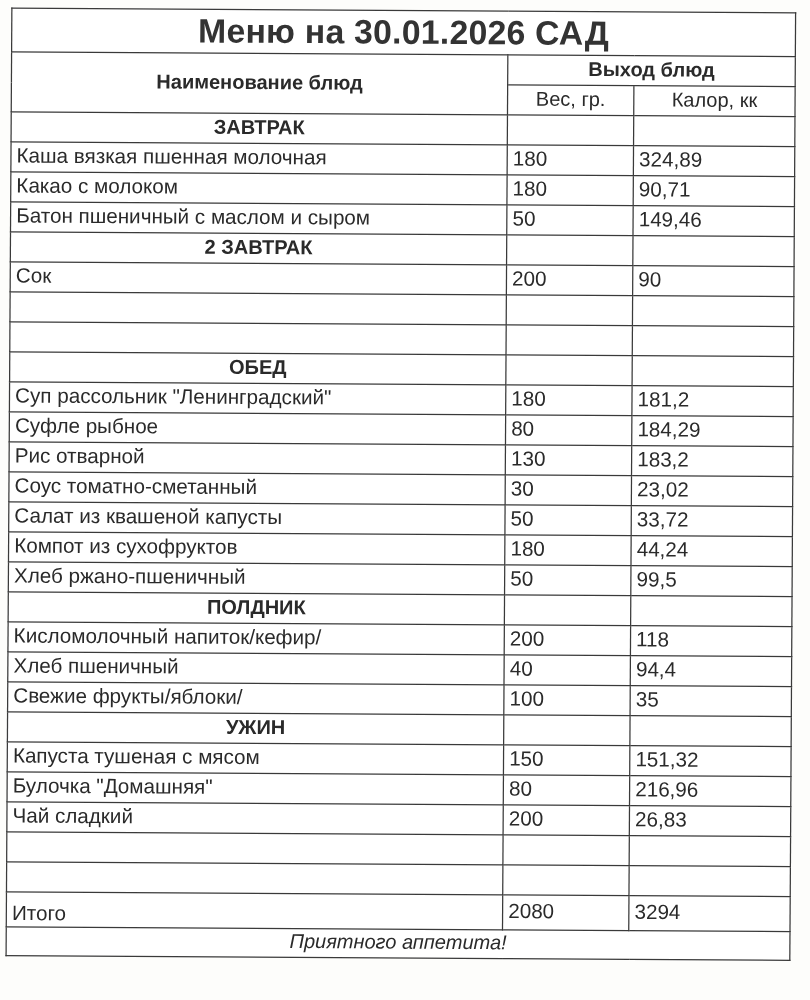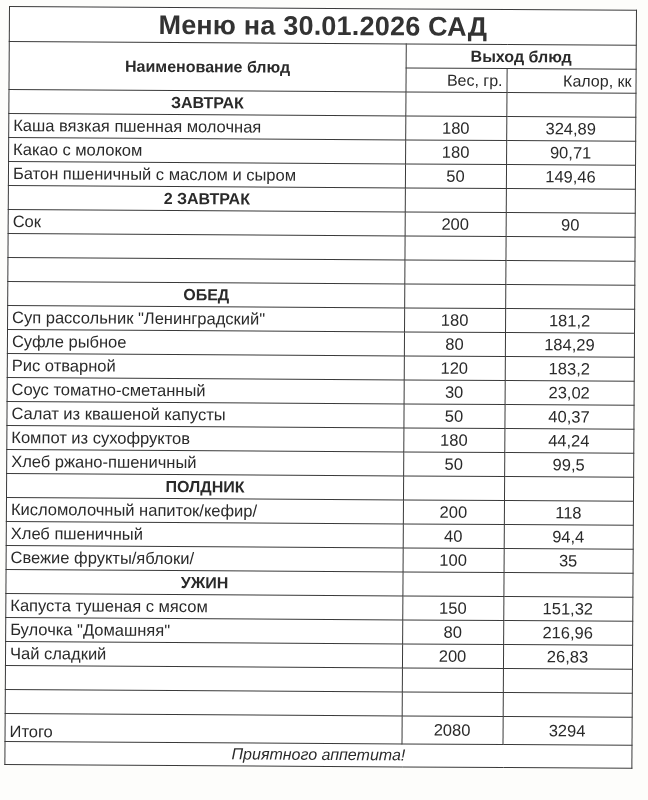--- a/index.html
+++ b/index.html
@@ -56,33 +56,33 @@
       font-size: 16px !important;
     }
     .hdr-top {
       height: 23px;
       text-align: center;
       font-weight: bold !important;
       font-size: 16px !important;
     }
     .hdr-sub {
       height: 23px;
-      text-align: right;
+      text-align: center;
       font-weight: bold;
       font-size: 16px !important;
     }
     tr.row td { height: 23px; }
     tr.row-tall td { height: 25px; }
     .section-label {
       text-align: center;
       font-weight: bold !important;
       font-size: 16px !important;
     }
     .num {
-      text-align: center;
+      text-align: left;
       padding-right: 5px !important;
     }
     .dish {
       text-align: left;
       padding-left: 4px !important;
     }
     .footer-cell {
       height: 22px;
       text-align: center;
       font-style: italic;
@@ -164,32 +164,32 @@
         <td class="num">180</td>
         <td class="num">181,2</td>
       </tr>
       <tr class="row">
         <td class="dish">Суфле рыбное</td>
         <td class="num">80</td>
         <td class="num">184,29</td>
       </tr>
       <tr class="row">
         <td class="dish">Рис отварной</td>
-        <td class="num">120</td>
+        <td class="num">130</td>
         <td class="num">183,2</td>
       </tr>
       <tr class="row">
         <td class="dish">Соус томатно-сметанный</td>
         <td class="num">30</td>
         <td class="num">23,02</td>
       </tr>
       <tr class="row">
         <td class="dish">Салат из квашеной капусты</td>
         <td class="num">50</td>
-        <td class="num">40,37</td>
+        <td class="num">33,72</td>
       </tr>
       <tr class="row">
         <td class="dish">Компот из сухофруктов</td>
         <td class="num">180</td>
         <td class="num">44,24</td>
       </tr>
       <tr class="row">
         <td class="dish">Хлеб ржано-пшеничный</td>
         <td class="num">50</td>
         <td class="num">99,5</td>

